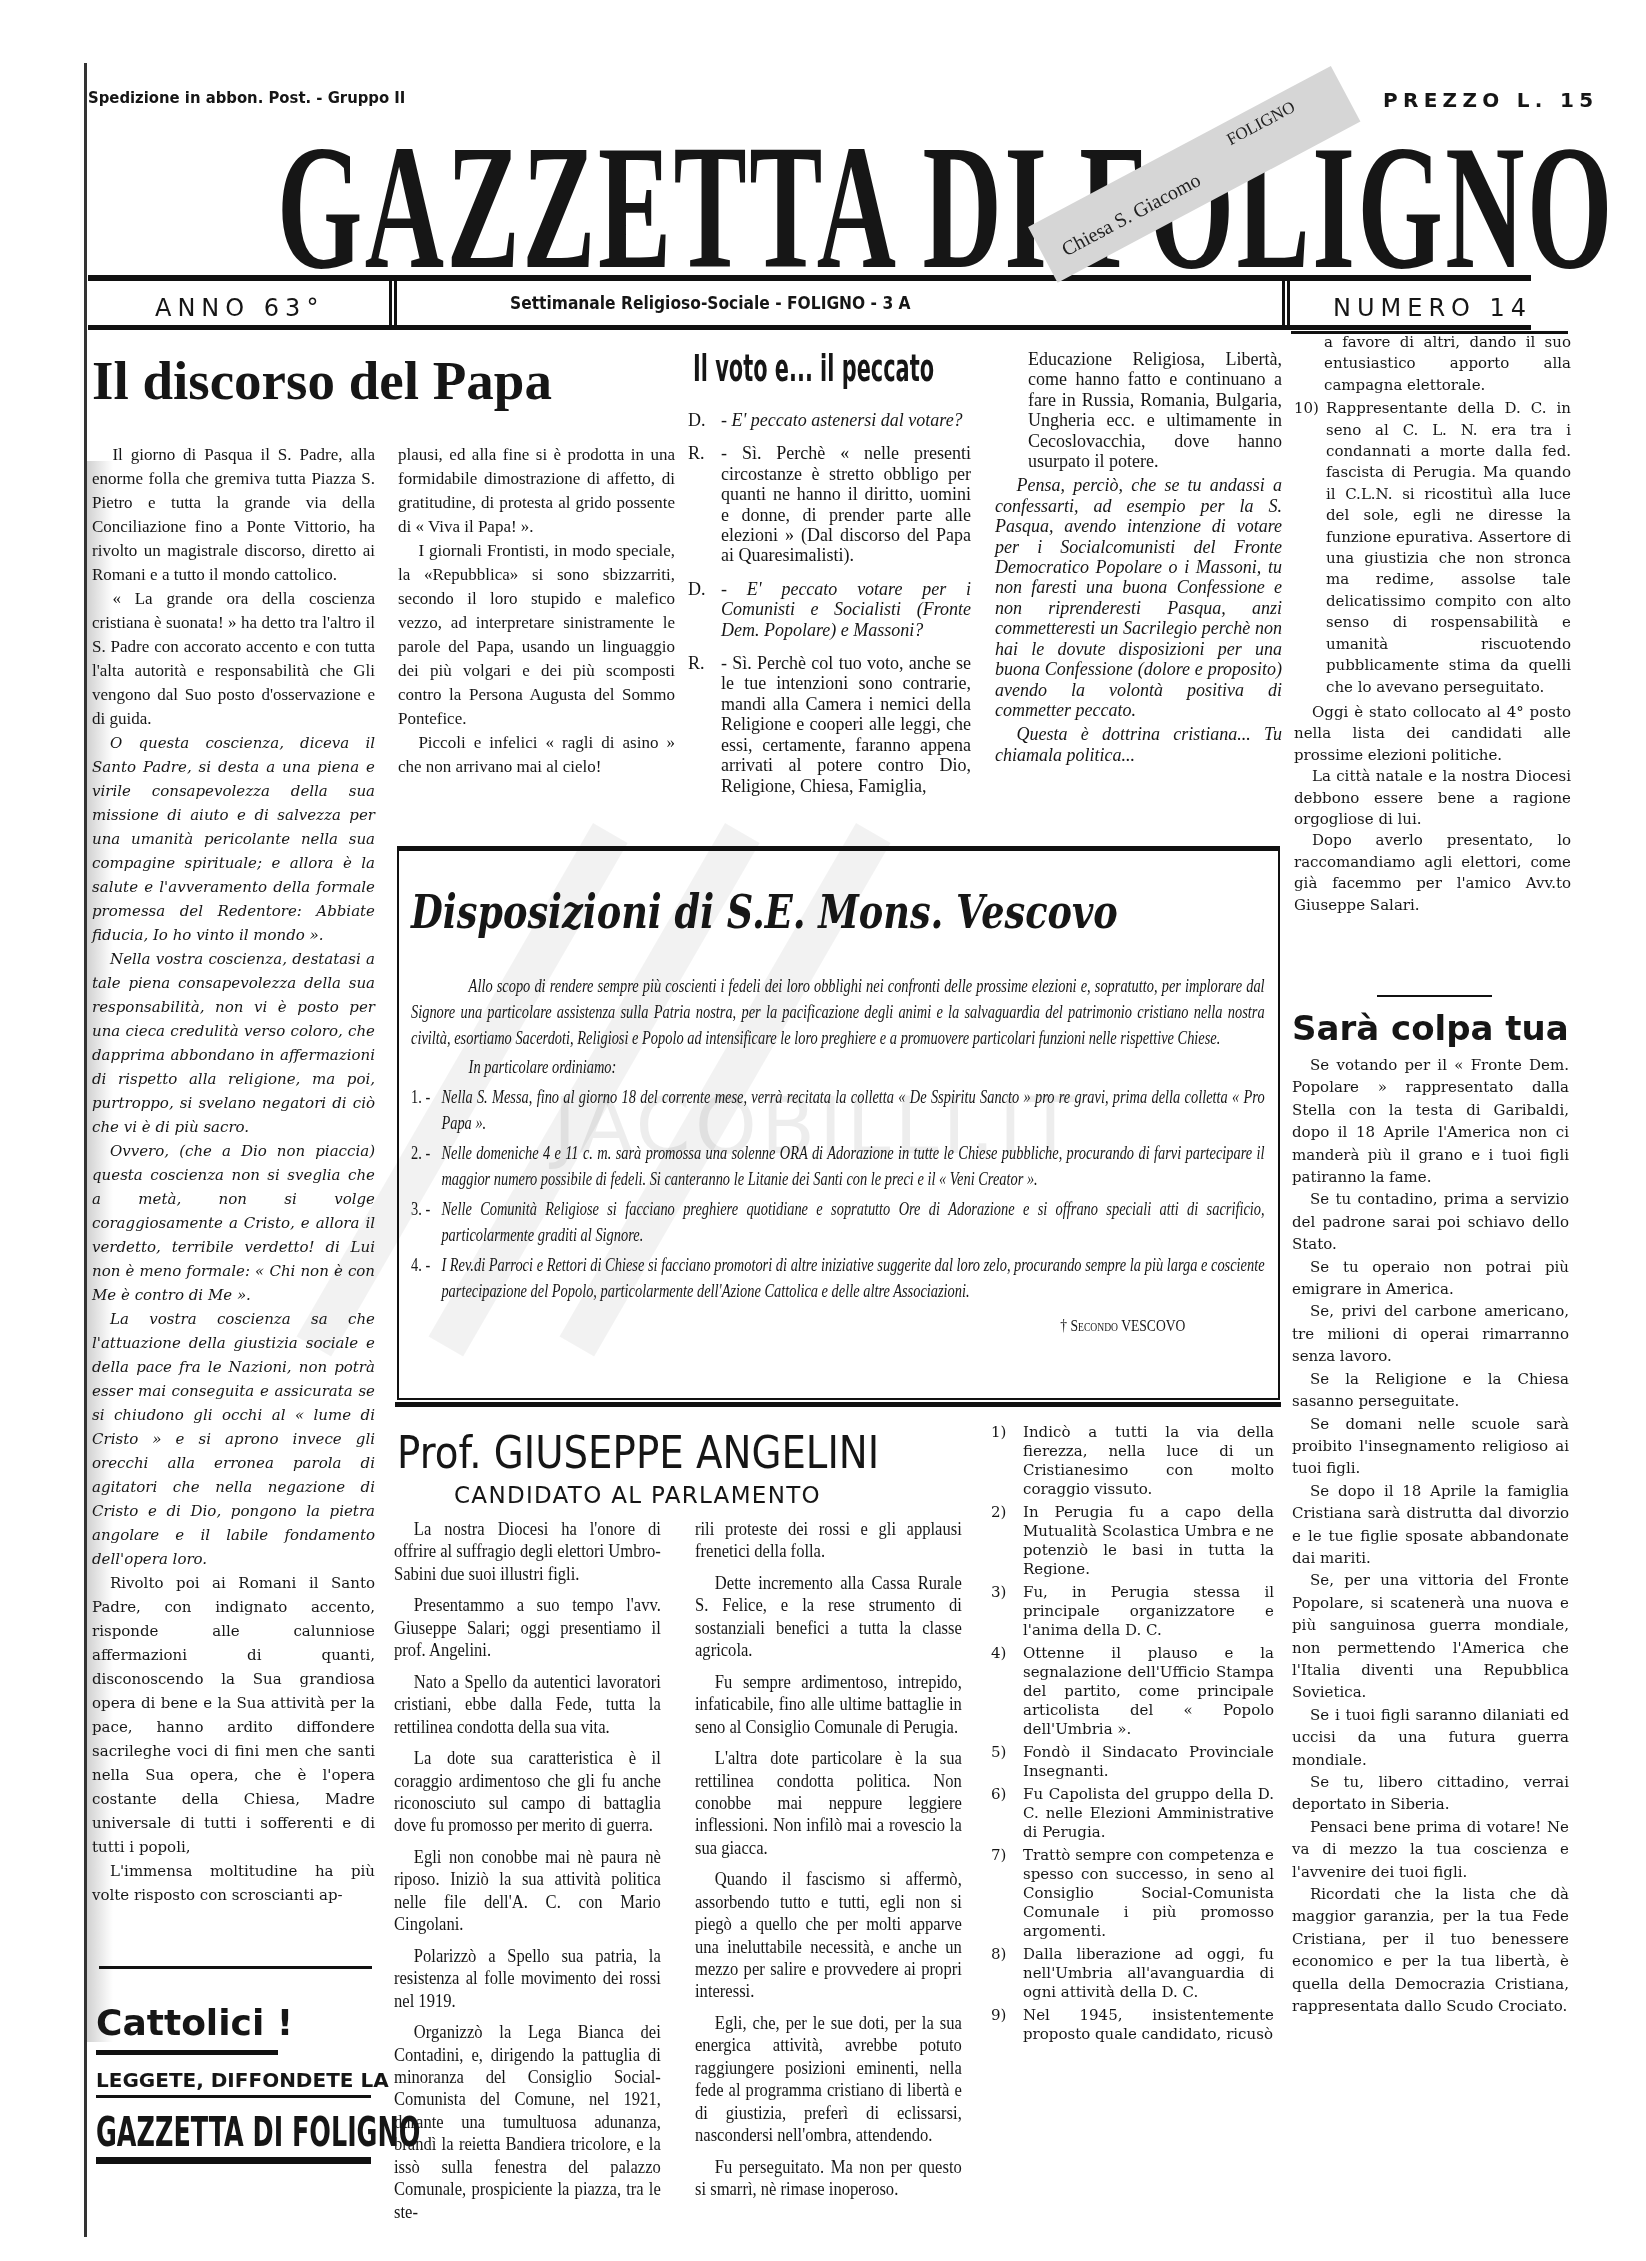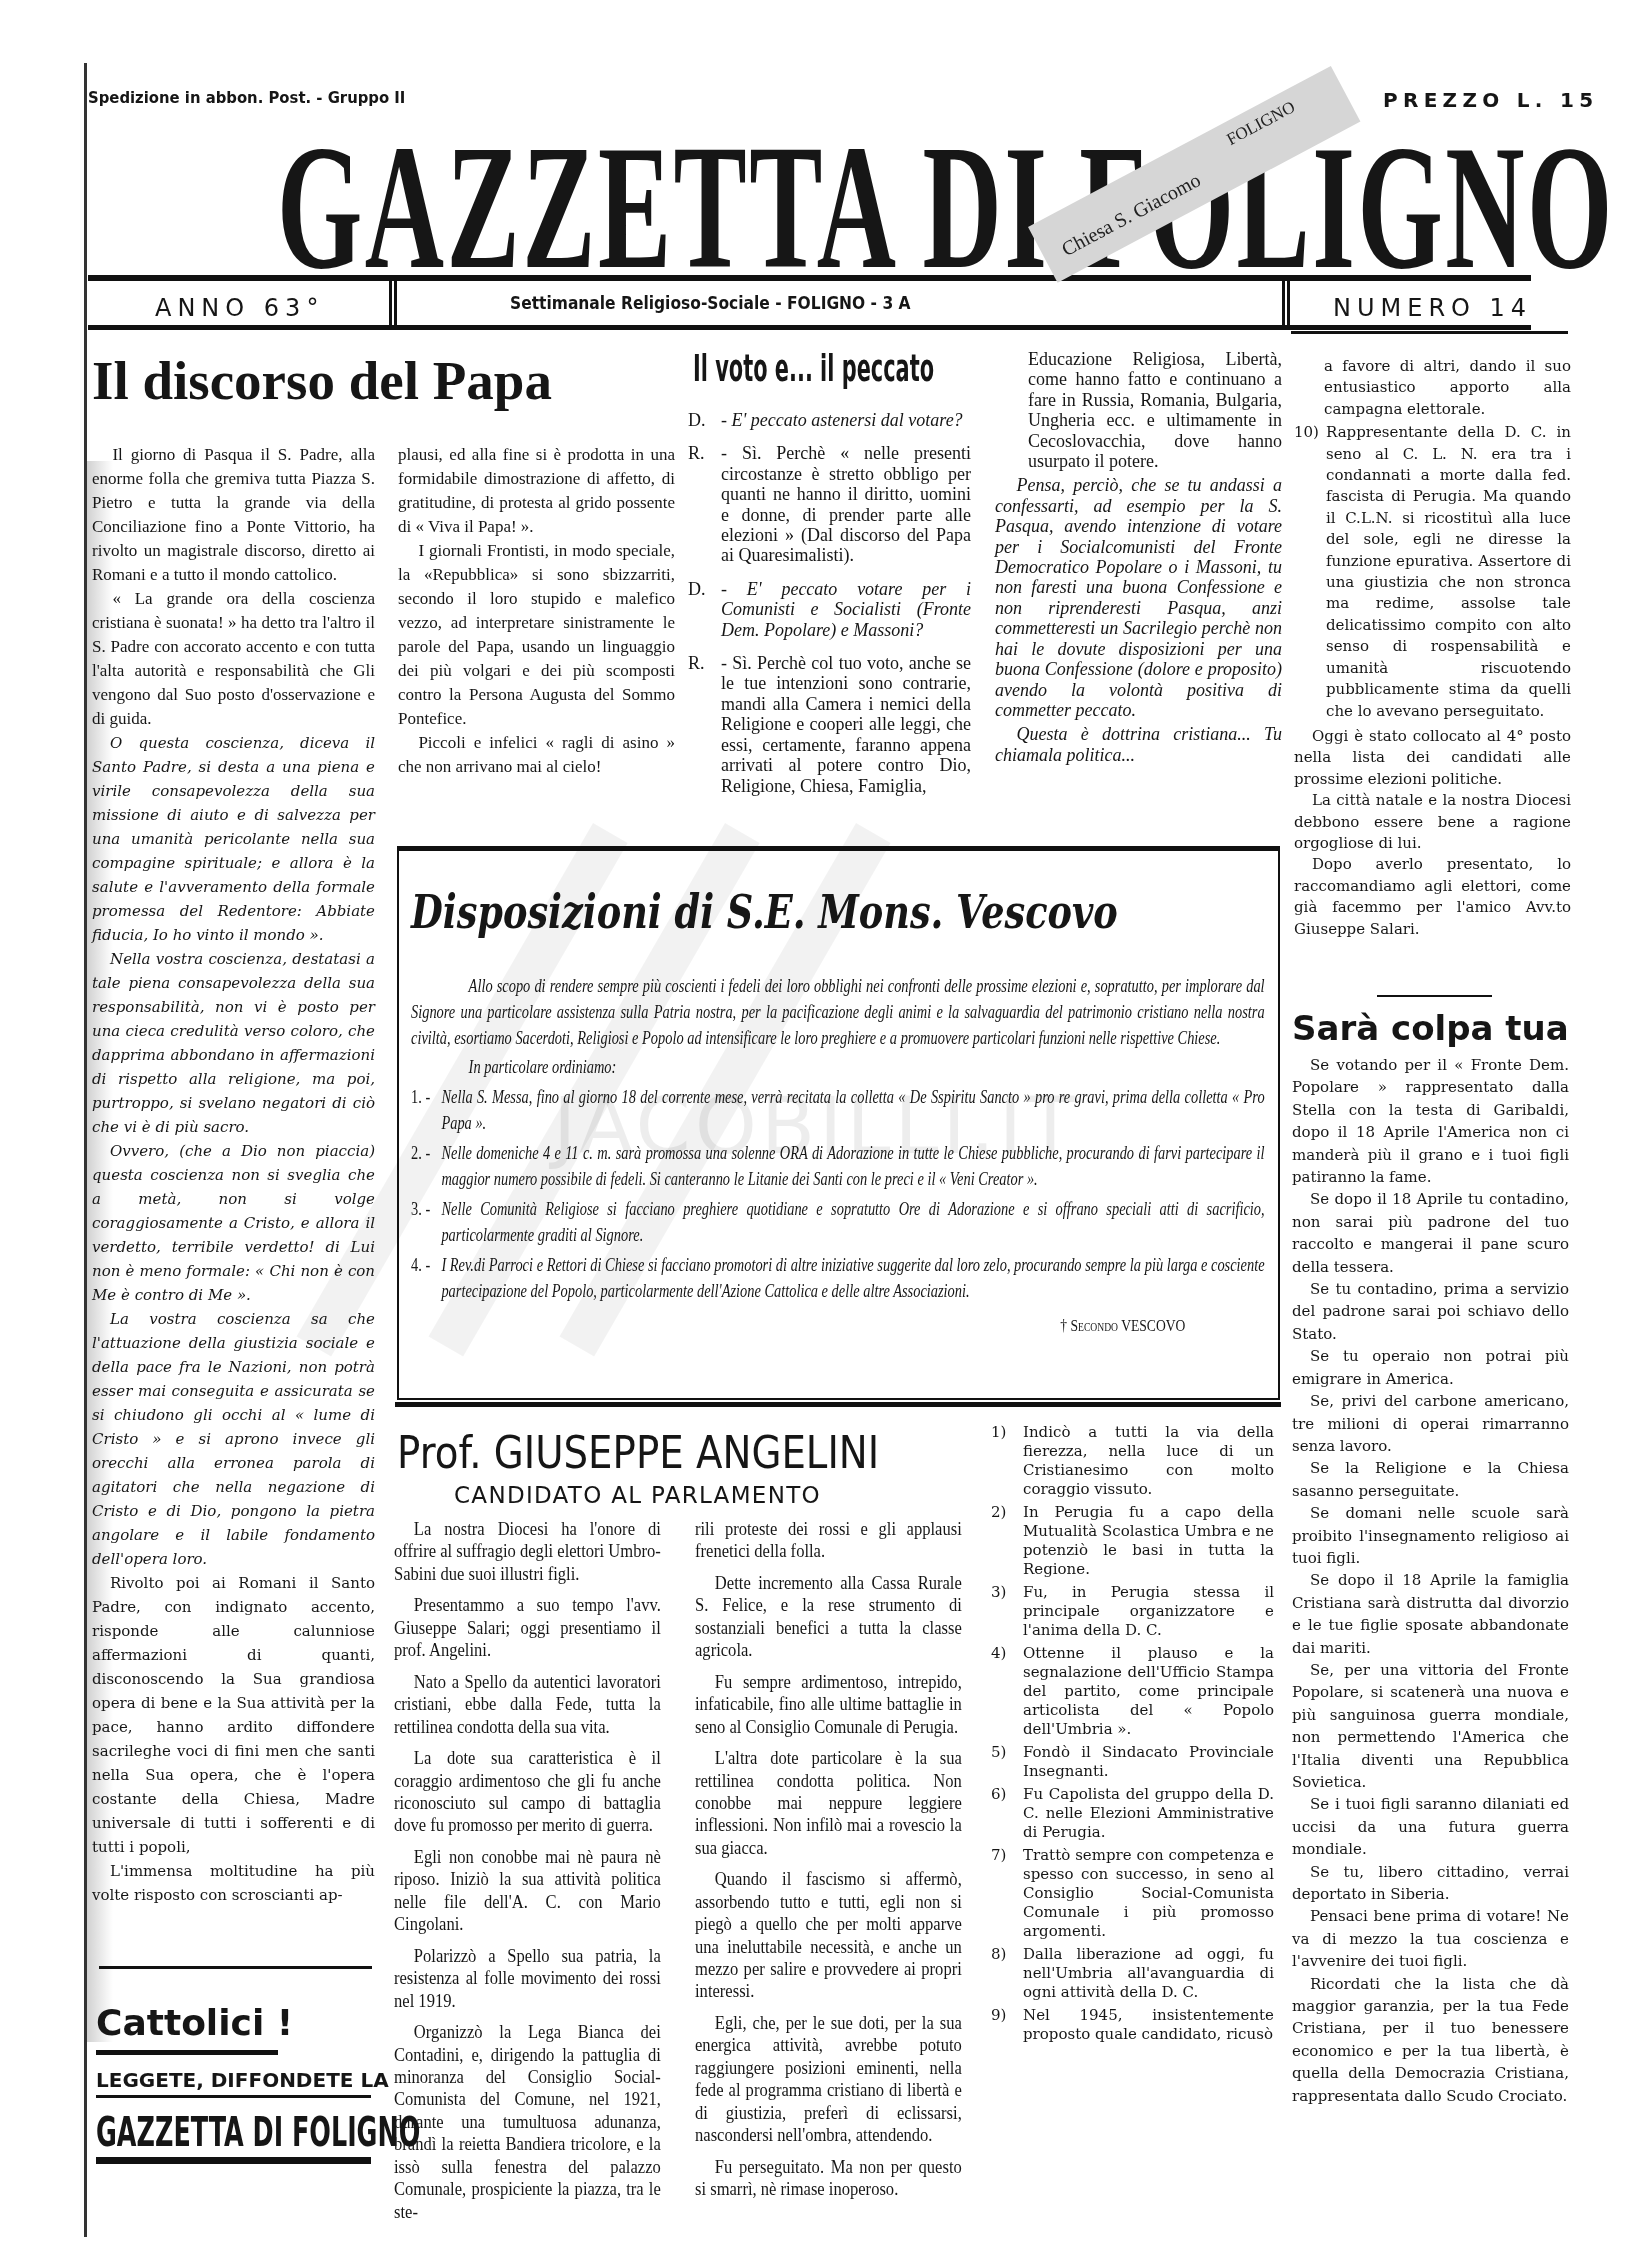--- a/index.html
+++ b/index.html
@@ -146,21 +146,21 @@
   </div>
 </div>
 
 <div class="abs col c-voto" style="left:995px; top:349px; width:287px;">
   <p class="ni" style="padding-left:33px;">Educazione Religiosa, Libertà, come hanno fatto e continuano a fare in Russia, Romania, Bulgaria, Ungheria ecc. e ultimamente in Cecoslovacchia, dove hanno usurpato il potere.</p>
   <p style="font-style:italic; margin-top:4px;">Pensa, perciò, che se tu andassi a confessarti, ad esempio per la S. Pasqua, avendo intenzione di votare per i Socialcomunisti del Fronte Democratico Popolare o i Massoni, tu non faresti una buona Confessione e non riprenderesti Pasqua, anzi commetteresti un Sacrilegio perchè non hai le dovute disposizioni per una buona Confessione (dolore e proposito) avendo la volontà positiva di commetter peccato.</p>
   <p style="font-style:italic; margin-top:4px;">Questa è dottrina cristiana... Tu chiamala politica...</p>
 </div>
 
 <div class="rule" style="left:1291px; top:331px; width:277px; height:2.6px;"></div>
-<div class="abs col c-right" style="left:1294px; top:356px; width:277px;">
+<div class="abs col c-right" style="left:1294px; top:332px; width:277px;">
   <p class="ni" style="padding-left:30px;">a favore di altri, dando il suo entusiastico apporto alla campagna elettorale.</p>
   <div class="list-item" style="margin-top:2px;">
     <span class="n">10)</span>
     <span class="t">Rappresentante della D. C. in seno al C. L. N. era tra i condannati a morte dalla fed. fascista di Perugia. Ma quando il C.L.N. si ricostituì alla luce del sole, egli ne diresse la funzione epurativa. Assertore di una giustizia che non stronca ma redime, assolse tale delicatissimo compito con alto senso di rospensabilità e umanità riscuotendo pubblicamente stima da quelli che lo avevano perseguitato.</span>
   </div>
   <p>Oggi è stato collocato al 4° posto nella lista dei candidati alle prossime elezioni politiche.</p>
   <p>La città natale e la nostra Diocesi debbono essere bene a ragione orgogliose di lui.</p>
   <p>Dopo averlo presentato, lo raccomandiamo agli elettori, come già facemmo per l'amico Avv.to Giuseppe Salari.</p>
 </div>
 
@@ -249,21 +249,20 @@
   <div class="list-item">
       <span class="n">9)</span>
       <span class="t">Nel 1945, insistentemente proposto quale candidato, ricusò</span>
     </div>
 </div>
 
 <div class="rule" style="left:1377px; top:995px; width:115px; height:2px;"></div>
 <div class="abs h-sara" style="left:1292px; top:1008px;">Sarà colpa tua</div>
 <div class="abs col c-right" style="left:1292px; top:1054px; width:277px; line-height:22.4px;">
   <p>Se votando per il « Fronte Dem. Popolare » rappresentato dalla Stella con la testa di Garibaldi, dopo il 18 Aprile l'America non ci manderà più il grano e i tuoi figli patiranno la fame.</p>
-  <p>Se dopo il 18 Aprile tu contadino, non sarai più padrone del tuo raccolto e mangerai il pane scuro della tessera.</p>
   <p>Se tu contadino, prima a servizio del padrone sarai poi schiavo dello Stato.</p>
   <p>Se tu operaio non potrai più emigrare in America.</p>
   <p>Se, privi del carbone americano, tre milioni di operai rimarranno senza lavoro.</p>
   <p>Se la Religione e la Chiesa sasanno perseguitate.</p>
   <p>Se domani nelle scuole sarà proibito l'insegnamento religioso ai tuoi figli.</p>
   <p>Se dopo il 18 Aprile la famiglia Cristiana sarà distrutta dal divorzio e le tue figlie sposate abbandonate dai mariti.</p>
   <p>Se, per una vittoria del Fronte Popolare, si scatenerà una nuova e più sanguinosa guerra mondiale, non permettendo l'America che l'Italia diventi una Repubblica Sovietica.</p>
   <p>Se i tuoi figli saranno dilaniati ed uccisi da una futura guerra mondiale.</p>
   <p>Se tu, libero cittadino, verrai deportato in Siberia.</p>
   <p>Pensaci bene prima di votare! Ne va di mezzo la tua coscienza e l'avvenire dei tuoi figli.</p>

